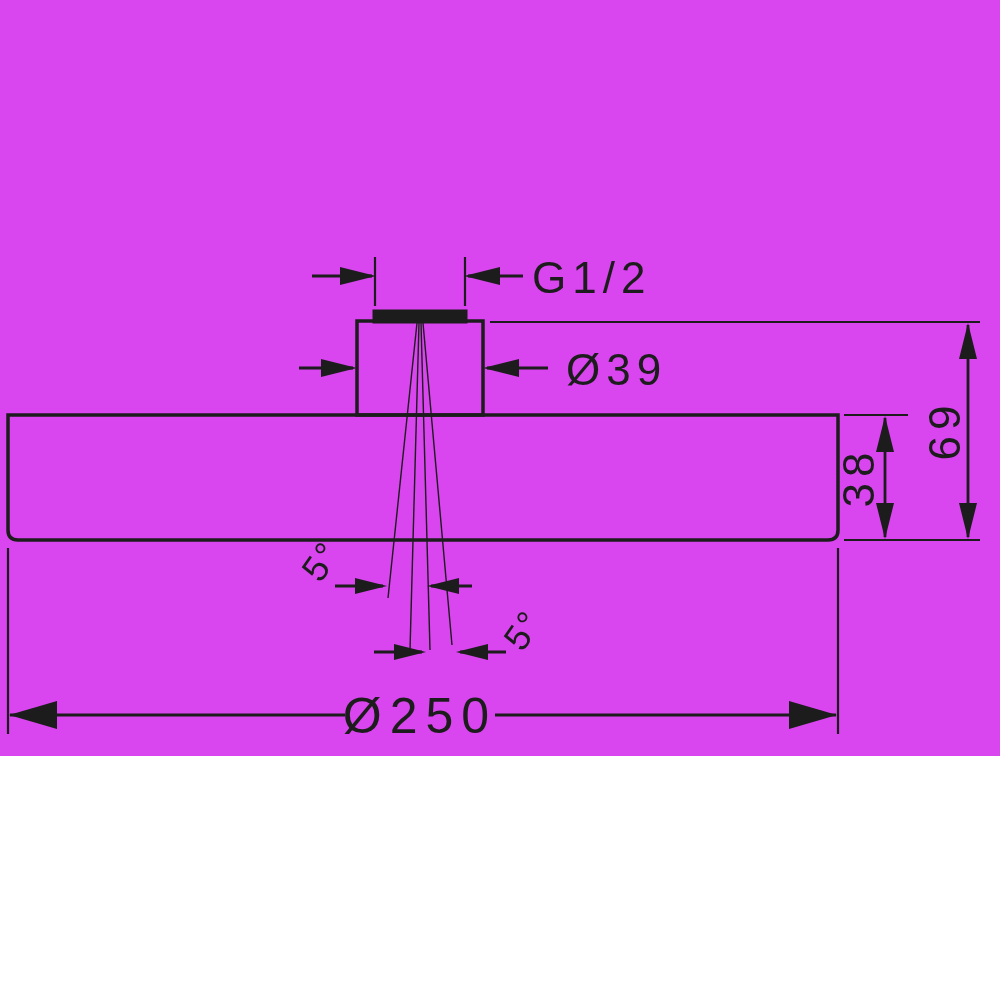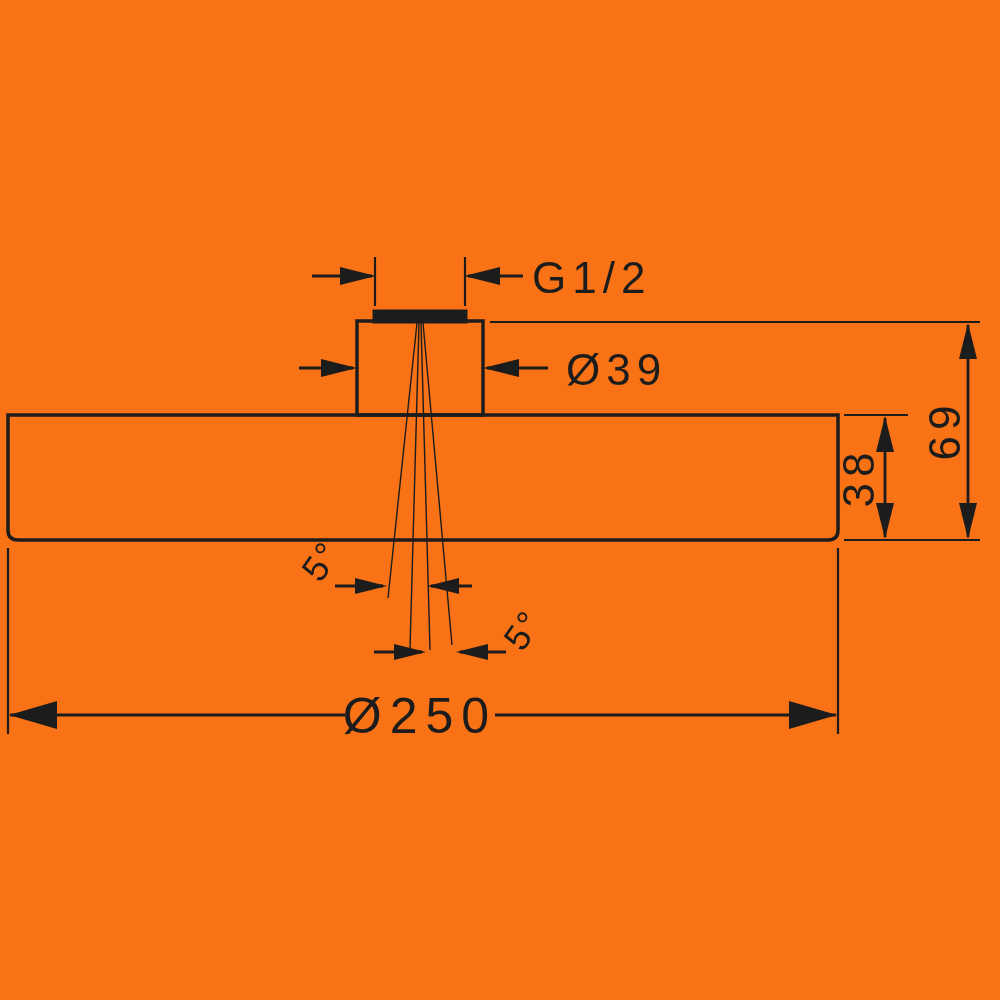--- a/index.html
+++ b/index.html
@@ -3,22 +3,22 @@
 <meta charset="utf-8">
 <style>
   html, body {
     margin: 0;
     padding: 0;
     background: #ffffff;
   }
   .stage {
     position: relative;
     width: 1000px;
-    height: 1000px;
-    background: #f97316;
+    height: 756px;
+    background: #d946ef;
     overflow: hidden;
   }
   svg {
     display: block;
   }
   .ln {
     stroke: #1c1c1c;
     fill: none;
   }
   .outline   { stroke-width: 3.5; }

